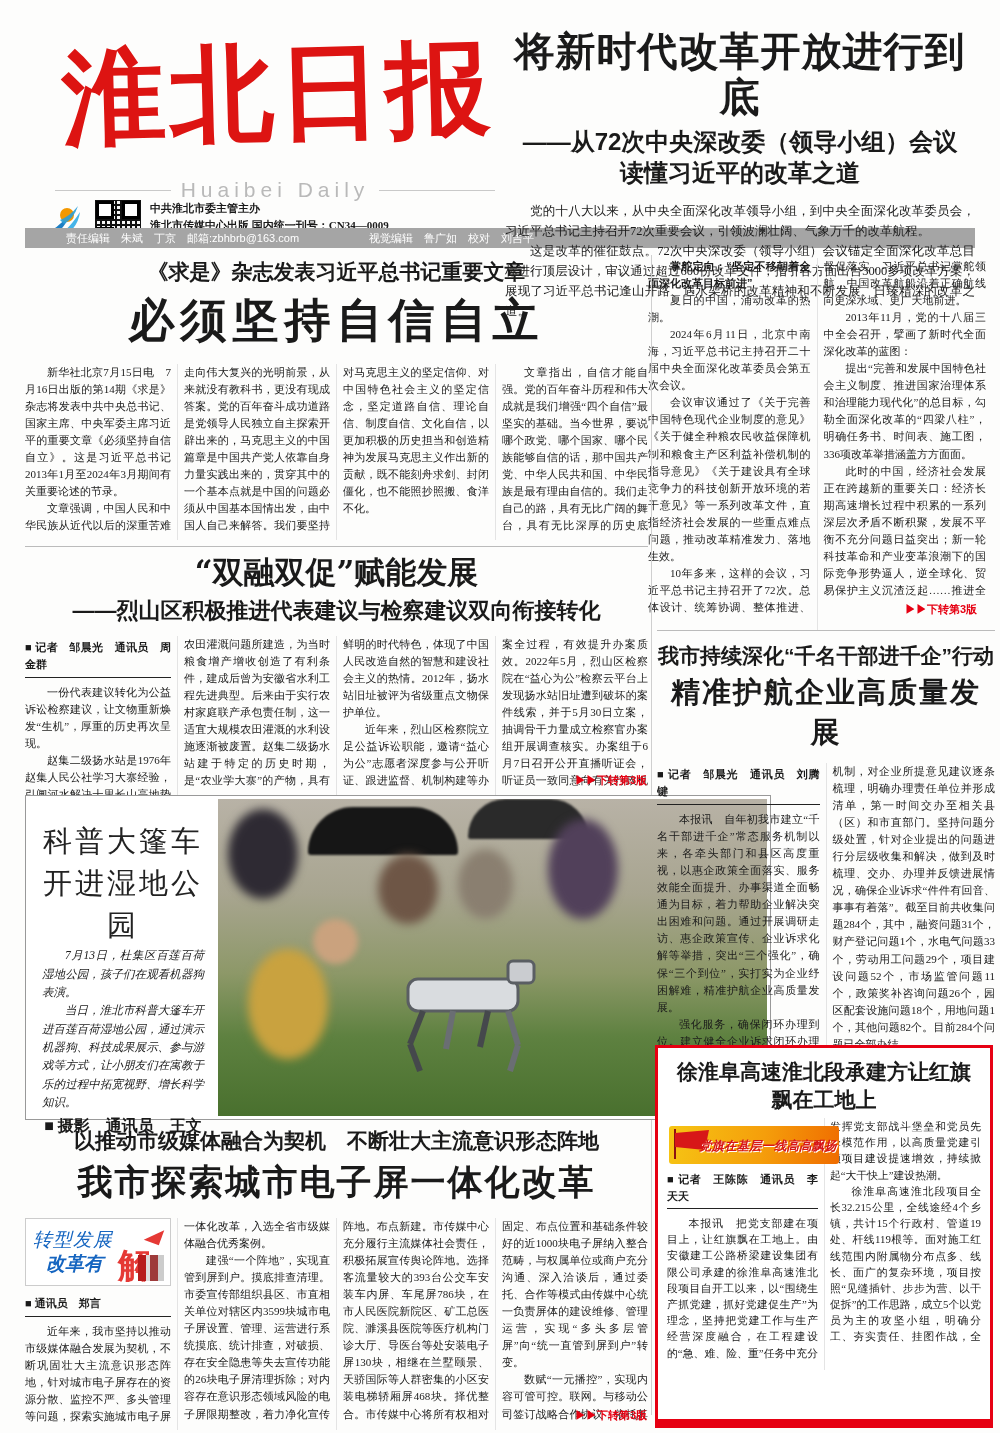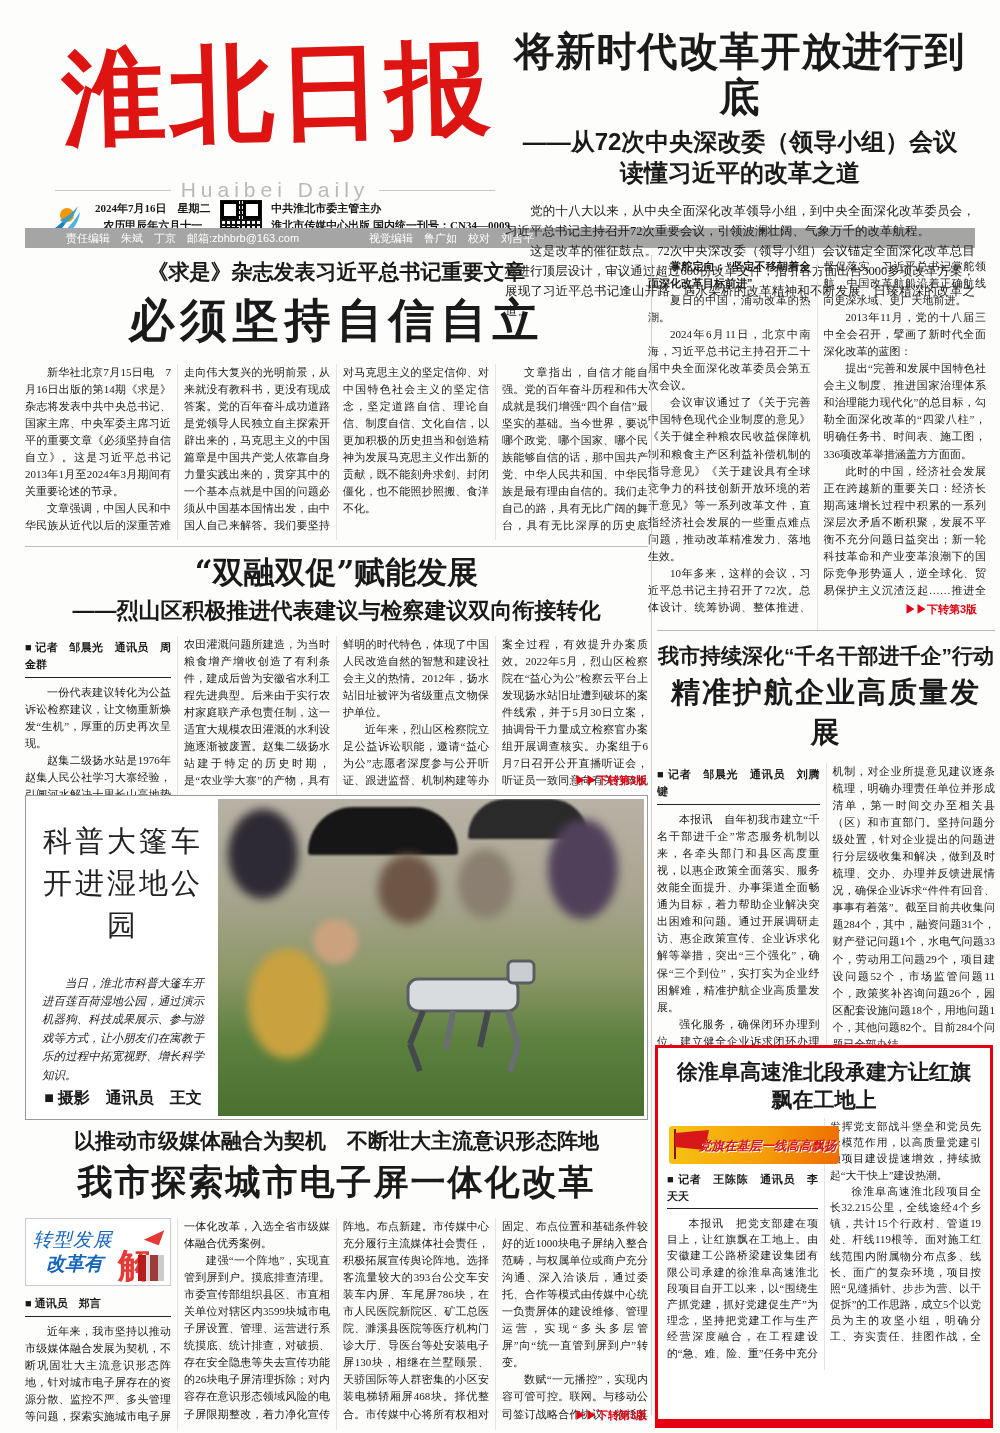--- a/index.html
+++ b/index.html
@@ -44,21 +44,21 @@
   .byline{font-family:"Liberation Sans",sans-serif;font-weight:bold;font-size:11px;
       border-bottom:1px solid #222;padding:3px 0 4px 0;margin-bottom:6px;text-indent:0!important;}
   .jump{position:absolute;color:#e60012;font-weight:bold;font-size:11px;
       font-family:"Liberation Sans",sans-serif;}
   .hrule{height:1px;background:#bbb;}
   
   .qiushi-body{height:176px;column-count:4;font-size:11px;line-height:1.55;}
   
   .shuang-body{height:168px;column-count:4;font-size:11px;line-height:1.55;}
   
-  .photo-box{left:25px;top:795px;width:623px;height:325px;border:1px solid #999;box-sizing:border-box;background:#fff;}
+  .photo-box{left:25px;top:795px;width:746px;height:325px;border:1px solid #999;box-sizing:border-box;background:#fff;}
   .photo-caption{position:absolute;left:0;top:0;width:192px;height:100%;padding:24px 14px 10px 16px;
       box-sizing:border-box;display:flex;flex-direction:column;}
   .photo-title{font-size:29px;letter-spacing:3px;text-align:center;line-height:1.45;color:#222;}
   .photo-cap-text{margin-top:auto;font-size:11.5px;line-height:1.6;text-align:justify;font-style:italic;}
   .photo-cap-text p{margin:0;text-indent:2em;}
   .photo-credit{font-size:16px;font-weight:bold;text-align:center;margin-top:4px;font-style:normal;}
   .photo-img{position:absolute;left:192px;top:3px;right:3px;bottom:3px;overflow:hidden;
       background:linear-gradient(180deg,#b8b2a6 0%,#a8a590 30%,#8d9868 55%,#5e8140 75%,#49702e 100%);}
   .blob{position:absolute;border-radius:50%;filter:blur(5px);}
   .umbrella{position:absolute;background:#161616;border-radius:120px 120px 8px 8px;filter:blur(1px);}
@@ -107,25 +107,20 @@
 
 <div class="abs mast-info">
   <span style="display:inline-block;width:46px;height:44px;">
     <svg width="46" height="44" viewBox="0 0 46 44">
       <path d="M4 34 Q16 30 30 14 Q26 28 10 38 Z" fill="#1d7fc4"></path>
       <path d="M10 40 Q26 34 40 12 Q38 30 16 42 Z" fill="#46b4e8"></path>
       <circle cx="27" cy="15" r="7" fill="#f39800"></circle>
       <path d="M20 20 Q30 16 38 6 Q34 18 24 24 Z" fill="#2a9fd8" opacity="0.9"></path>
     </svg>
   </span>
-  <span class="date-block">
-    <span>2024年7月16日　星期二</span><br>
-    <span>农历甲辰年六月十一</span><br>
-    <span>总第12074期　今日8版</span>
-  </span>
   <span class="qr">
       <i class="tl"></i>
       <i class="tr"></i>
       <i class="bl"></i>
     </span>
   <span class="pub-block">
     <span>中共淮北市委主管主办</span><br>
     <span>淮北市传媒中心出版 国内统一刊号：CN34—0009</span><br>
     <span>Http://www.hbnews.net</span>
   </span>
@@ -191,20 +186,21 @@
 </div>
 <div class="abs jump" style="left:575px;top:773px;">▶▶下转第3版</div>
 
 <div class="abs photo-box">
   <div class="photo-caption">
     <div class="photo-title">
       <span>科普大篷车</span><br>
       <span>开进湿地公园</span>
     </div>
     <div class="photo-cap-text">
+        <p>7月13日，杜集区百莲百荷湿地公园，孩子们在观看机器狗表演。</p>
         <p>当日，淮北市科普大篷车开进百莲百荷湿地公园，通过演示机器狗、科技成果展示、参与游戏等方式，让小朋友们在寓教于乐的过程中拓宽视野、增长科学知识。</p>
       </div>
     <div class="photo-credit">■ 摄影　通讯员　王文</div>
   </div>
   <div class="photo-img">
 
     <div class="umbrella" style="left:90px;top:8px;width:150px;height:48px;"></div>
     <div class="umbrella" style="left:250px;top:0px;width:120px;height:40px;background:#2a2a2a;"></div>
     <div class="blob" style="left:10px;top:10px;width:70px;height:90px;background:#2e2a33;"></div>
     <div class="blob" style="left:330px;top:20px;width:70px;height:100px;background:#51405a;"></div>

